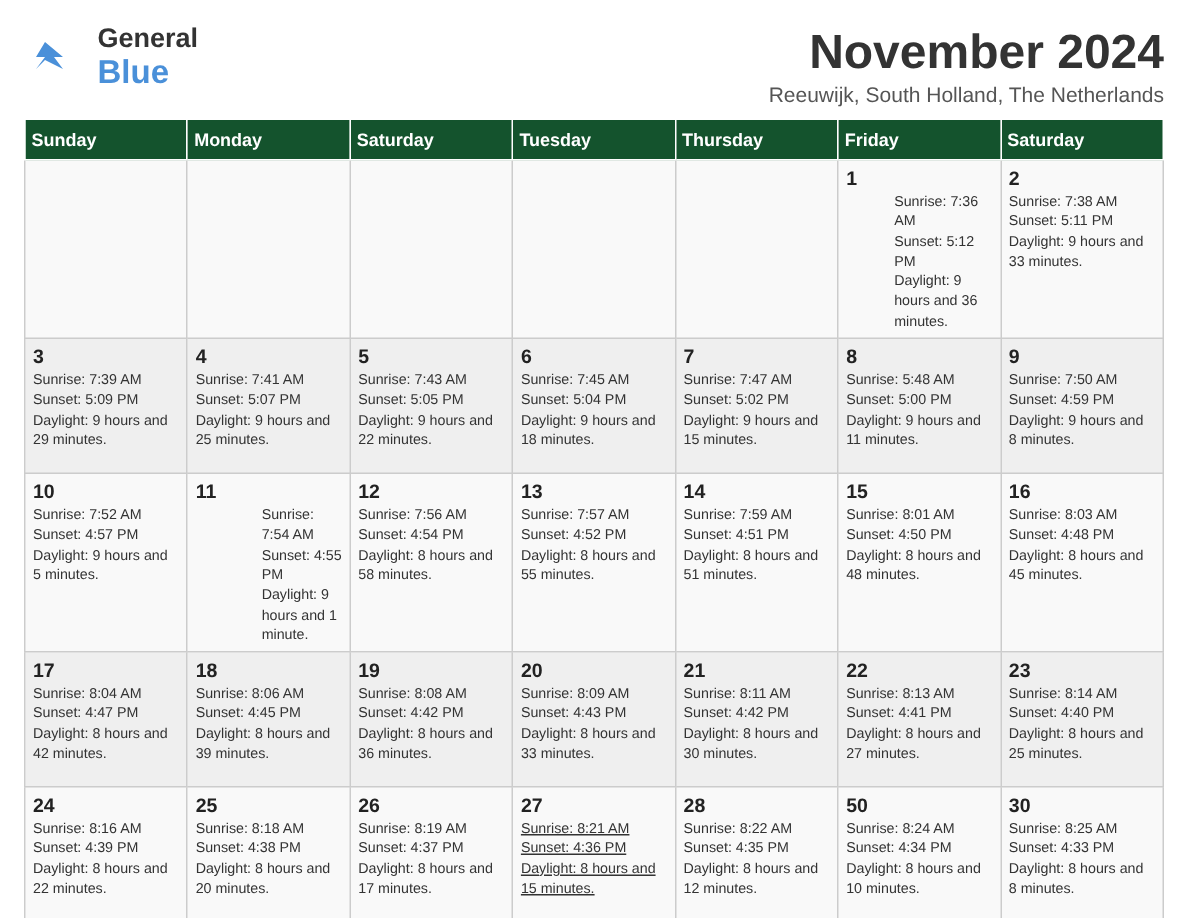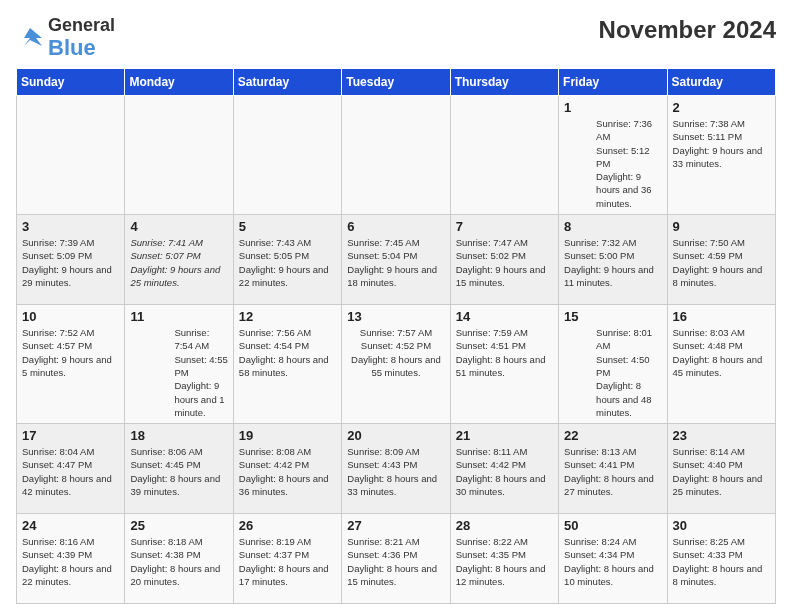--- a/index.html
+++ b/index.html
@@ -12,21 +12,21 @@
     }
     .header-area {
       display: flex;
       align-items: flex-start;
       justify-content: space-between;
       margin-bottom: 8px;
     }
     .logo {
       display: flex;
       align-items: center;
-      gap: 4px;
+      gap: 21px;
     }
     .logo-text-general {
       font-size: 18px;
       font-weight: bold;
       color: #333;
       line-height: 1.1;
     }
     .logo-text-blue {
       font-size: 22px;
       font-weight: bold;
@@ -34,36 +34,36 @@
       line-height: 1.1;
     }
     .logo-bird {
       width: 28px;
       height: 28px;
     }
     .title-area {
       text-align: right;
     }
     .month-title {
-      font-size: 24px;
+      font-size: 32px;
       font-weight: bold;
       color: #333;
     }
     .location-subtitle {
       font-size: 14px;
       color: #555;
       margin-top: 2px;
     }
     .calendar {
       width: 100%;
       border-collapse: collapse;
       font-size: 10.5px;
     }
     .calendar thead tr th {
-      background-color: #1d4ed8;
+      background-color: #14532d;
       color: #fff;
       font-weight: bold;
       padding: 6px 4px;
       text-align: left;
       border: 1px solid #fff;
       font-size: 12px;
     }
     .calendar tbody tr td {
       border: 1px solid #ccc;
       vertical-align: top;
@@ -103,20 +103,21 @@
     <svg class="logo-bird" viewBox="0 0 28 28" xmlns="http://www.w3.org/2000/svg">
       <polygon points="14,4 26,14 20,14 26,22 14,16 8,22 14,14 8,14" fill="#4a90d9"></polygon>
     </svg>
     <div>
       <div class="logo-text-general">General</div>
       <div class="logo-text-blue">Blue</div>
     </div>
   </div>
   <div class="title-area">
     <div class="month-title">November 2024</div>
+    <div class="location-subtitle">Reeuwijk, South Holland, The Netherlands</div>
   </div>
 </div>
 
 <table class="calendar">
   <thead>
     <tr>
     <th>Sunday</th>
         <th>Monday</th>
         <th>Saturday</th>
         <th>Tuesday</th>
@@ -147,21 +148,21 @@
       </tr>
       <tr>
         <td>
           <span class="day-number">3</span>
           <div class="day-info" style="white-space: pre-line;">Sunrise: 7:39 AM
 Sunset: 5:09 PM
 Daylight: 9 hours and 29 minutes.</div>
         </td>
         <td>
           <span class="day-number">4</span>
-          <div class="day-info" style="white-space: pre-line; font-style: italic;">Sunrise: 7:41 AM
+          <div class="day-info" style="white-space: pre-line;">Sunrise: 7:41 AM
 Sunset: 5:07 PM
 Daylight: 9 hours and 25 minutes.</div>
         </td>
         <td>
           <span class="day-number">5</span>
           <div class="day-info" style="white-space: pre-line;">Sunrise: 7:43 AM
 Sunset: 5:05 PM
 Daylight: 9 hours and 22 minutes.</div>
         </td>
         <td>
@@ -171,21 +172,21 @@
 Daylight: 9 hours and 18 minutes.</div>
         </td>
         <td>
           <span class="day-number">7</span>
           <div class="day-info" style="white-space: pre-line;">Sunrise: 7:47 AM
 Sunset: 5:02 PM
 Daylight: 9 hours and 15 minutes.</div>
         </td>
         <td>
           <span class="day-number">8</span>
-          <div class="day-info" style="white-space: pre-line;">Sunrise: 7:32 AM
+          <div class="day-info" style="white-space: pre-line;">Sunrise: 5:48 AM
 Sunset: 5:00 PM
 Daylight: 9 hours and 11 minutes.</div>
         </td>
         <td>
           <span class="day-number">9</span>
           <div class="day-info" style="white-space: pre-line;">Sunrise: 7:50 AM
 Sunset: 4:59 PM
 Daylight: 9 hours and 8 minutes.</div>
         </td>
       </tr>
@@ -203,33 +204,33 @@
 Daylight: 9 hours and 1 minute.</div>
         </td>
         <td>
           <span class="day-number">12</span>
           <div class="day-info" style="white-space: pre-line;">Sunrise: 7:56 AM
 Sunset: 4:54 PM
 Daylight: 8 hours and 58 minutes.</div>
         </td>
         <td>
           <span class="day-number">13</span>
-          <div class="day-info" style="white-space: pre-line; text-align: center;">Sunrise: 7:57 AM
+          <div class="day-info" style="white-space: pre-line;">Sunrise: 7:57 AM
 Sunset: 4:52 PM
 Daylight: 8 hours and 55 minutes.</div>
         </td>
         <td>
           <span class="day-number">14</span>
           <div class="day-info" style="white-space: pre-line;">Sunrise: 7:59 AM
 Sunset: 4:51 PM
 Daylight: 8 hours and 51 minutes.</div>
         </td>
         <td>
           <span class="day-number">15</span>
-          <div class="day-info" style="white-space: pre-line; margin-left: 32px;">Sunrise: 8:01 AM
+          <div class="day-info" style="white-space: pre-line;">Sunrise: 8:01 AM
 Sunset: 4:50 PM
 Daylight: 8 hours and 48 minutes.</div>
         </td>
         <td>
           <span class="day-number">16</span>
           <div class="day-info" style="white-space: pre-line;">Sunrise: 8:03 AM
 Sunset: 4:48 PM
 Daylight: 8 hours and 45 minutes.</div>
         </td>
       </tr>
@@ -291,21 +292,21 @@
 Daylight: 8 hours and 20 minutes.</div>
         </td>
         <td>
           <span class="day-number">26</span>
           <div class="day-info" style="white-space: pre-line;">Sunrise: 8:19 AM
 Sunset: 4:37 PM
 Daylight: 8 hours and 17 minutes.</div>
         </td>
         <td>
           <span class="day-number">27</span>
-          <div class="day-info" style="white-space: pre-line;">Sunrise: 8:21 AM
+          <div class="day-info" style="white-space: pre-line; text-decoration: underline;">Sunrise: 8:21 AM
 Sunset: 4:36 PM
 Daylight: 8 hours and 15 minutes.</div>
         </td>
         <td>
           <span class="day-number">28</span>
           <div class="day-info" style="white-space: pre-line;">Sunrise: 8:22 AM
 Sunset: 4:35 PM
 Daylight: 8 hours and 12 minutes.</div>
         </td>
         <td>

